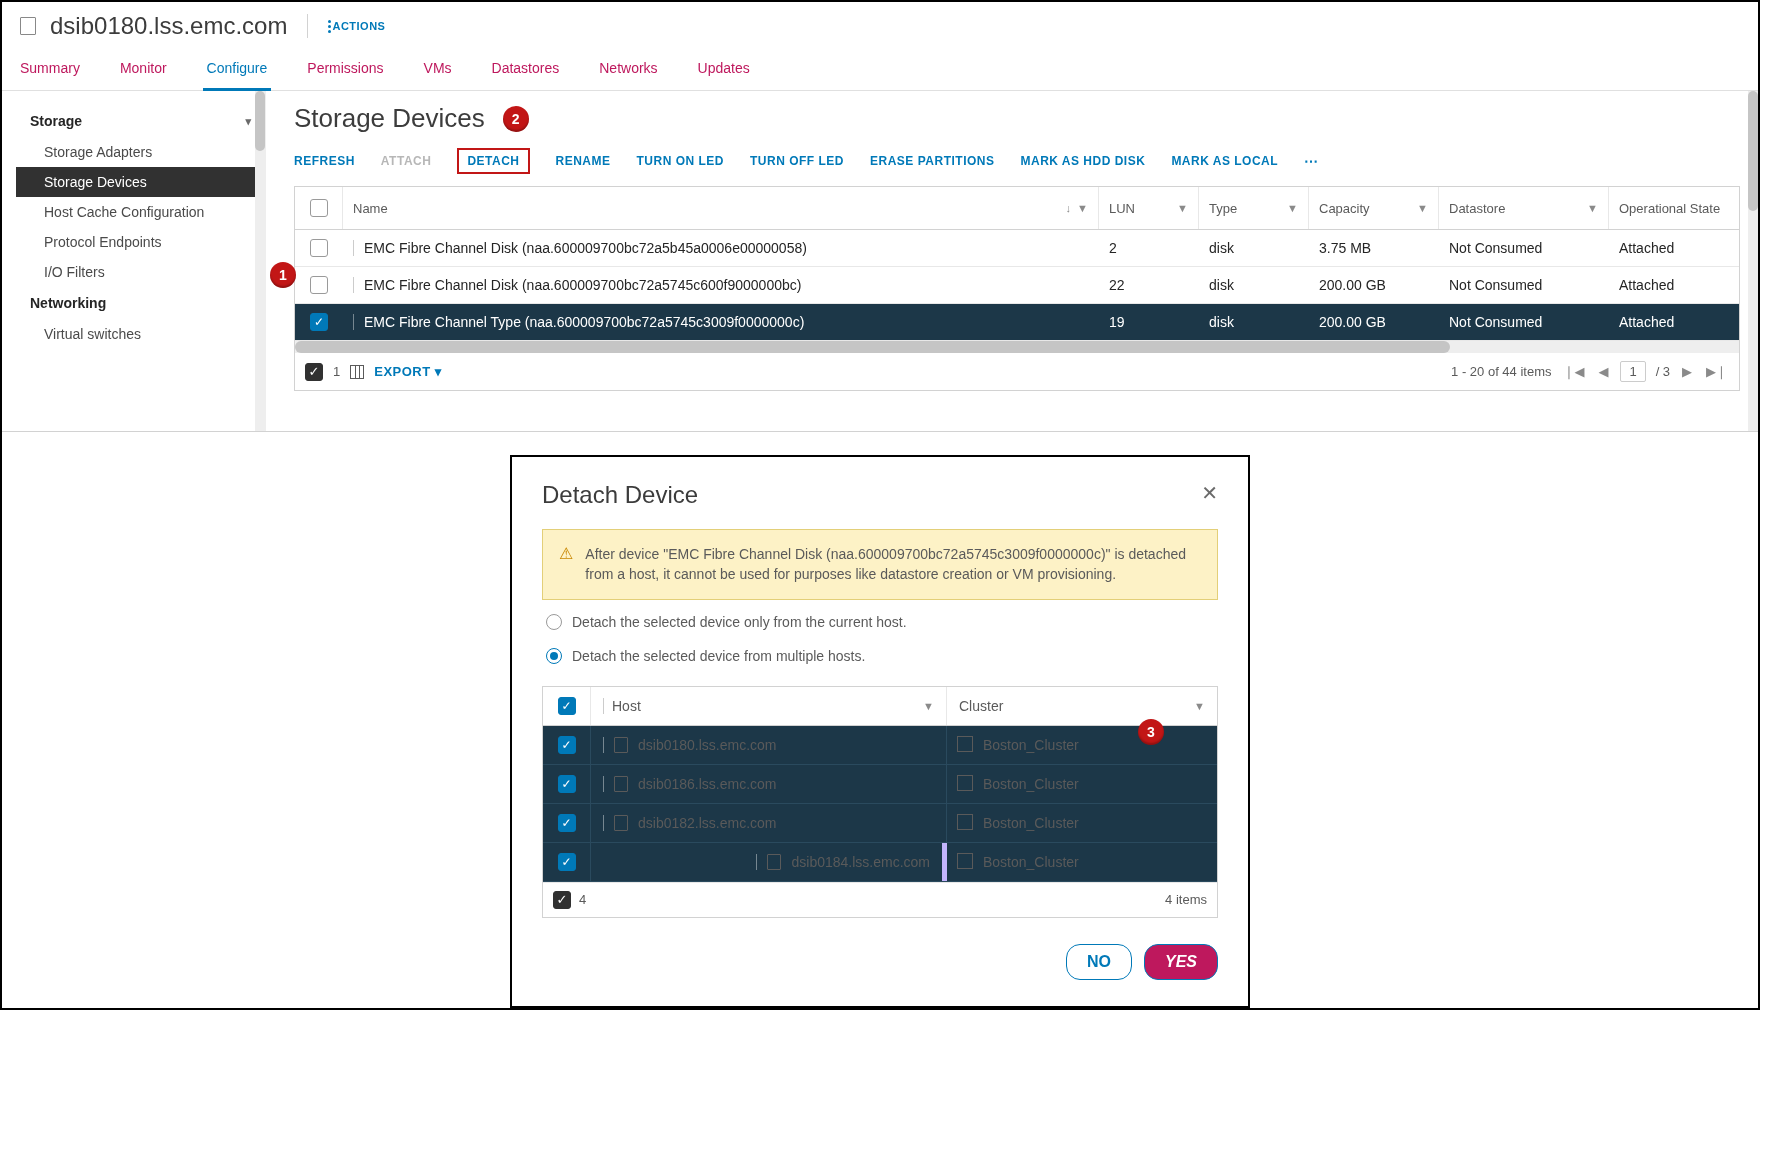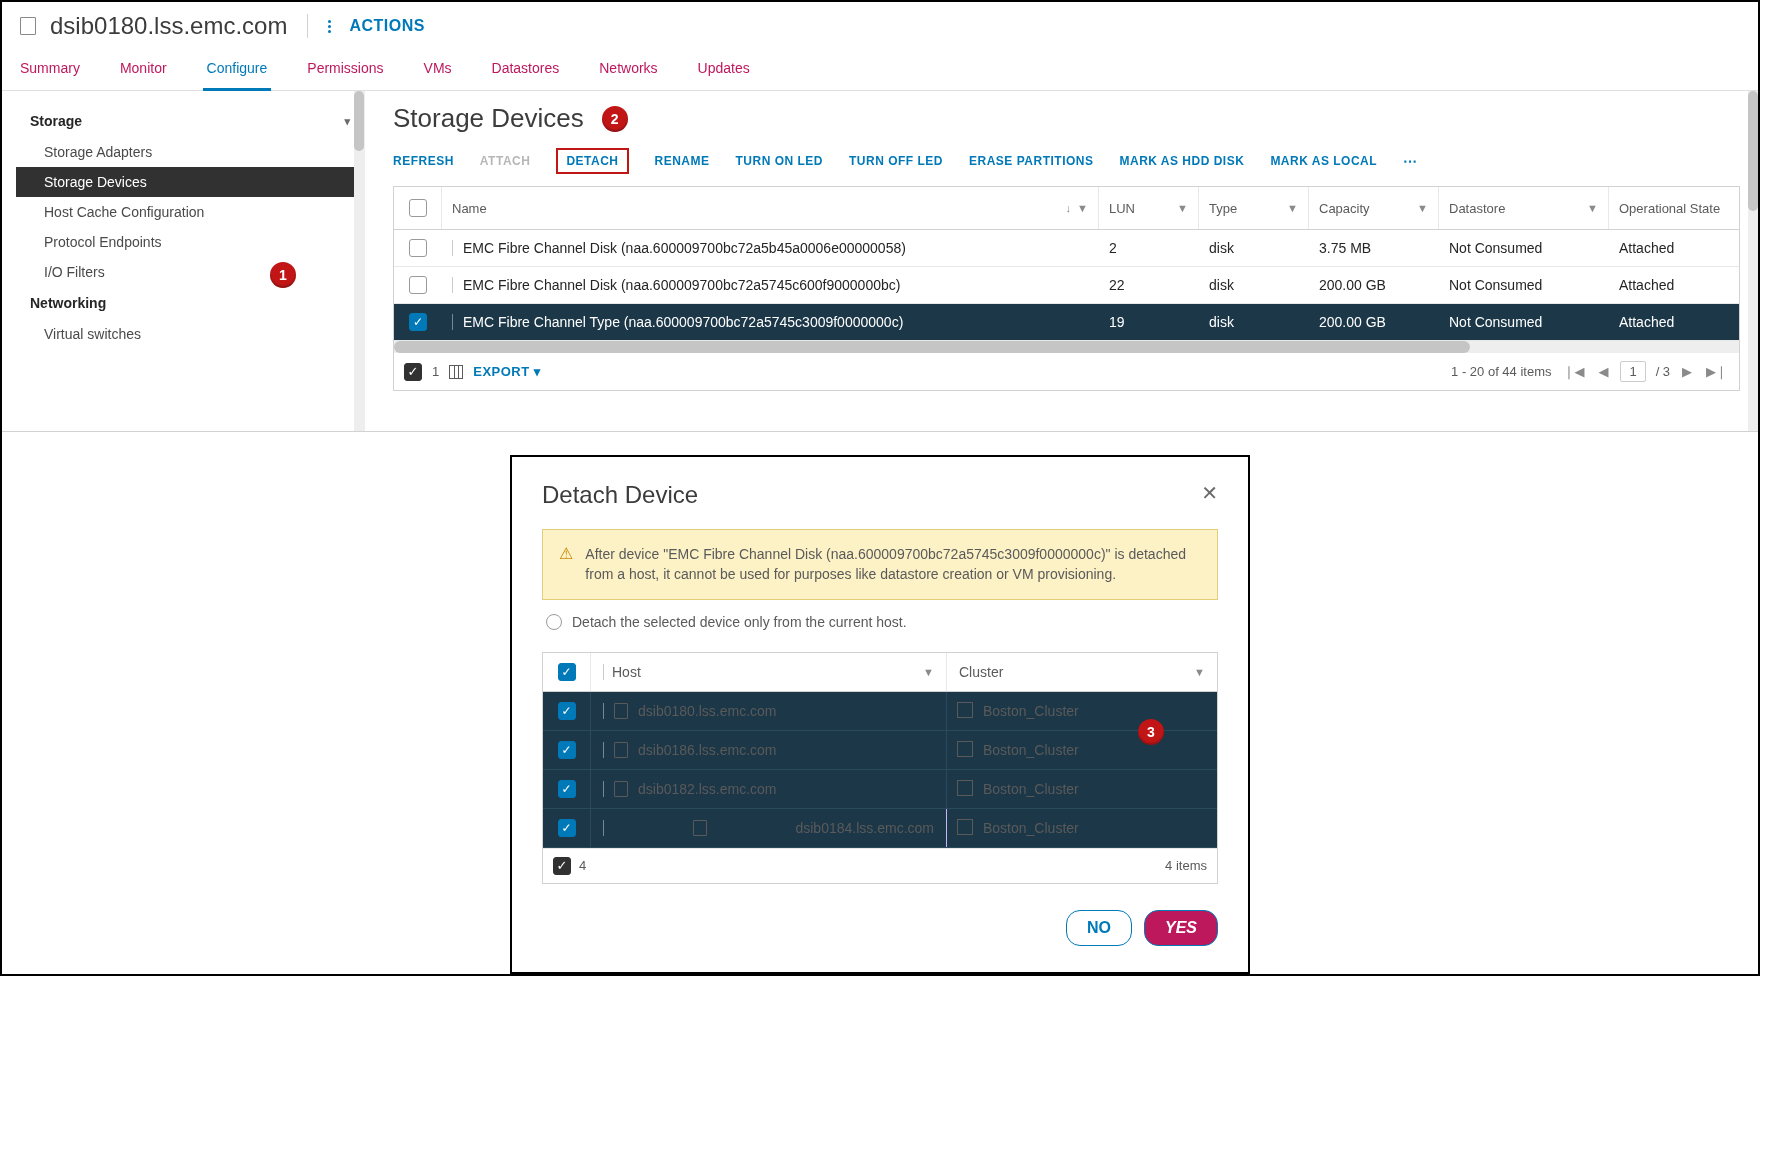--- a/index.html
+++ b/index.html
@@ -5,30 +5,30 @@
 * { box-sizing: border-box; margin: 0; padding: 0; }
 body { font-family: -apple-system, Arial, sans-serif; font-size: 14px; color: #252525; background: #fff; }
 .frame { border: 2px solid #000; width: 1760px; }
 
 
 .top-panel { border-bottom: 1px solid #d2d2d2; }
 .header { display: flex; align-items: center; padding: 10px 18px; gap: 14px; }
 .host-icon { width: 16px; height: 18px; border: 1.5px solid #888; border-radius: 1px; display:inline-block; position:relative; }
 .host-title { font-size: 24px; color: #3c3c3c; font-weight: 400; }
 .divider-v { width: 1px; height: 24px; background: #d2d2d2; margin: 0 6px; }
-.actions-link { color: #0079b8; font-size: 16px; letter-spacing: .5px; font-weight: 600; display:flex; align-items:center; gap:18px; cursor:pointer;}
+.actions-link { color: #0079b8; font-size: 11px; letter-spacing: .5px; font-weight: 600; display:flex; align-items:center; gap:1px; cursor:pointer;}
 .dots-v { display: inline-flex; flex-direction: column; gap: 2px; }
 .dots-v i { width: 3px; height: 3px; background: #0079b8; border-radius: 50%; }
 
 .tabs { display: flex; padding: 0 14px; gap: 32px; border-bottom: 1px solid #e0e0e0; }
 .tab { padding: 10px 4px 12px; color: #be185d; cursor:pointer; }
 .tab.active { color: #0079b8; border-bottom: 3px solid #0079b8; margin-bottom: -1px; }
 
 .content { display: flex; height: 340px; }
-.sidebar { width: 363px; padding: 14px 0 10px 14px; overflow: auto; border-right: 1px solid #eee; position:relative;}
+.sidebar { width: 264px; padding: 14px 0 10px 14px; overflow: auto; border-right: 1px solid #eee; position:relative;}
 .sb-scroll { position:absolute; right:0; top:0; bottom:0; width:10px; background:#eee;}
 .sb-scroll::after{content:'';position:absolute;left:0;top:0;width:10px;height:60px;background:#c5c5c5;border-radius:5px;}
 .sb-group { font-weight: 600; color: #252525; padding: 8px 14px; display:flex; justify-content:space-between; align-items:center; cursor:pointer;}
 .sb-chevron { font-size:11px; color:#6a6a6a;}
 .sb-item { padding: 7px 14px 7px 28px; color: #4a4a4a; cursor:pointer; }
 .sb-item.active { background: #313131; color: #fff; }
 
 .main { flex: 1; padding: 12px 18px 8px 28px; position:relative; overflow:hidden;}
 .main-scroll{position:absolute;right:0;top:0;bottom:0;width:10px;background:#eee;}
 .main-scroll::after{content:'';position:absolute;left:0;top:0;width:10px;height:120px;background:#c5c5c5;border-radius:5px;}
@@ -274,20 +274,24 @@
   <div class="modal-title">Detach Device</div>
   <span class="close-x">✕</span>
   <div class="warn-box">
     <span class="warn-icon">⚠</span>
     <span class="warn-text">After device "EMC Fibre Channel Disk (naa.600009700bc72a5745c3009f0000000c)" is detached from a host, it cannot be used for purposes like datastore creation or VM provisioning.</span>
   </div>
   <div class="radio-row">
     <span class="radio"></span>
     <span>Detach the selected device only from the current host.</span>
   </div>
+  <div class="radio-row">
+    <span class="radio on"></span>
+    <span>Detach the selected device from multiple hosts.</span>
+  </div>
   <span class="badge badge-pos3">3</span>
 
   <div class="host-table">
     <div class="host-thead">
       <div class="hcol-chk">
             <span class="chk on">✓</span>
           </div>
       <div class="hcol-host">
             <span style="display:flex;align-items:center;gap:8px;">
               <span class="vbar"></span>
@@ -340,21 +344,21 @@
             </div>
             <div class="hcol-cluster hcell" style="justify-content:flex-start;">
               <span class="cicon"></span>
               <span>Boston_Cluster</span>
             </div>
           </div>
           <div class="hrow">
             <div class="hcol-chk" style="border-right:1px solid #2a4a5e;">
               <span class="chk on">✓</span>
             </div>
-            <div class="hcol-host hcell" style="border-right:1px solid #c4b5fd;justify-content:space-between;">
+            <div class="hcol-host hcell" style="border-right:5px solid #c4b5fd;justify-content:flex-end;">
               <span class="vbar" style="background:rgba(255,255,255,.4);"></span>
               <span class="hicon"></span>
               <span>dsib0184.lss.emc.com</span>
             </div>
             <div class="hcol-cluster hcell" style="justify-content:flex-start;">
               <span class="cicon"></span>
               <span>Boston_Cluster</span>
             </div>
           </div>
         </div>

